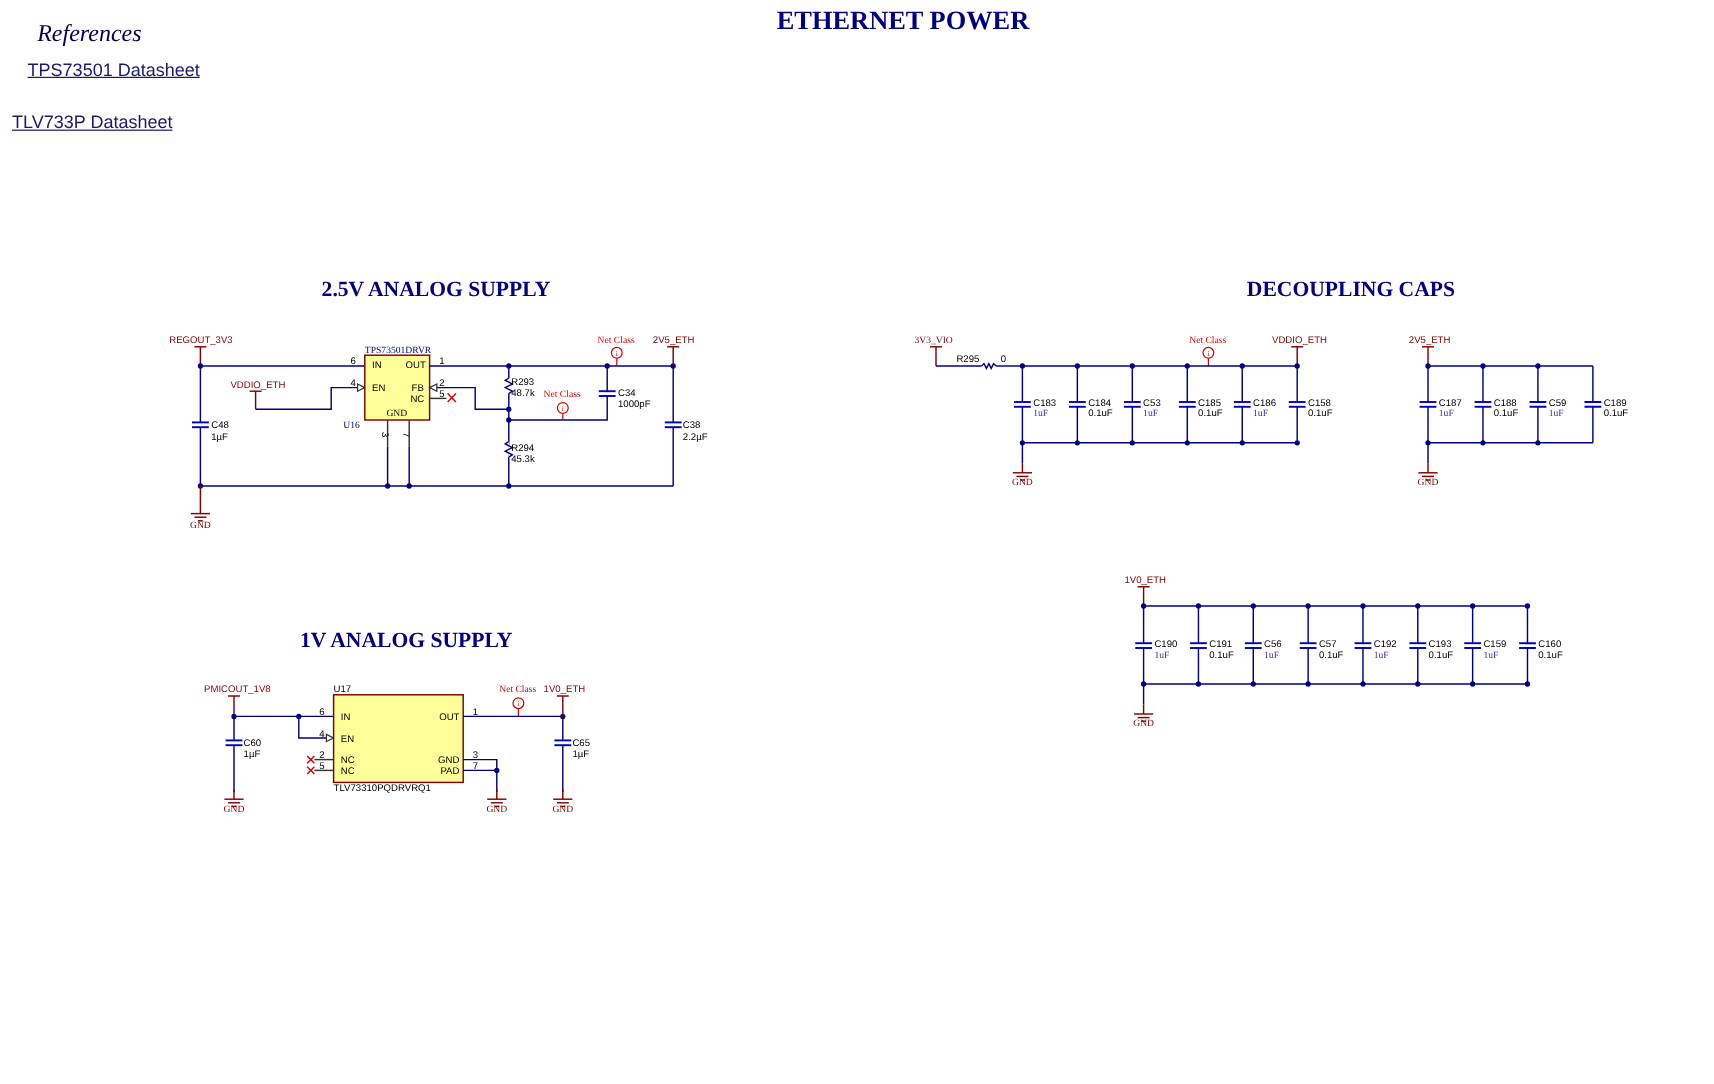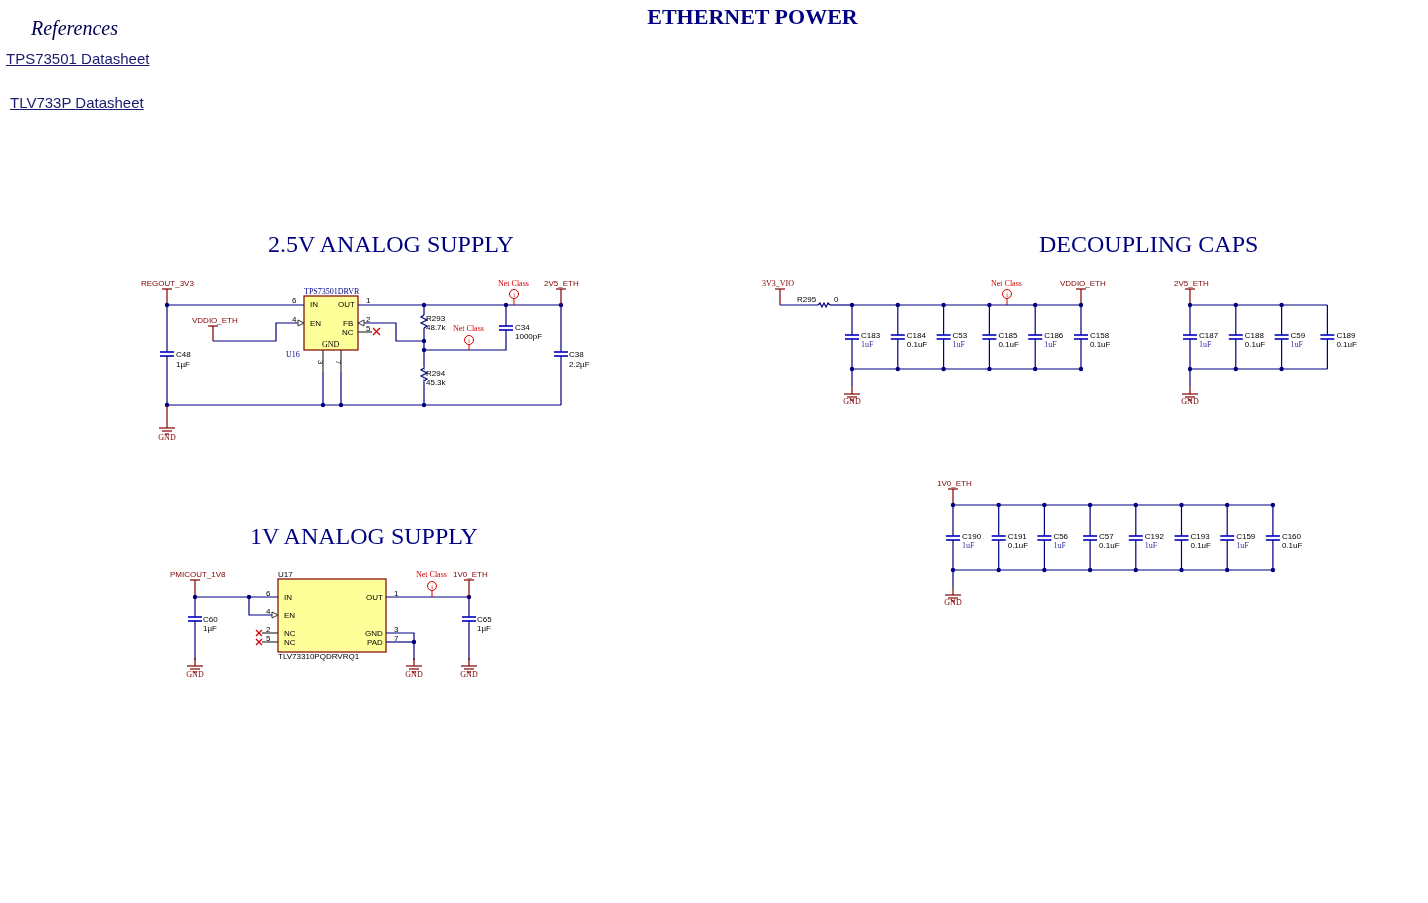--- a/index.html
+++ b/index.html
@@ -2,21 +2,21 @@
 <html><head>
 <meta charset="utf-8">
 <style>
   html, body { margin: 0; padding: 0; background: #ffffff; }
   body { width: 1428px; height: 903px; position: relative; overflow: hidden; font-family: "Liberation Sans", sans-serif; }
   .abs { position: absolute; white-space: nowrap; }
   .serif { font-family: "Liberation Serif", serif; }
   .page-title { left: 0; width: 1505px; top: 4px; text-align: center; font-size: 22px; font-weight: bold; color: #000080; }
   .refs-title { left: 31px; top: 17px; font-size: 20px; color: #000050; font-style: italic; }
   .ref-link { font-size: 15px; color: #1a1a6e; text-decoration: underline; cursor: pointer; }
-  .section-title { font-size: 24px; font-weight: normal; color: #000080; }
+  .section-title { font-size: 18px; font-weight: bold; color: #000080; }
   svg#schem { position: absolute; left: 0; top: 0; }
   .wire { stroke: #000080; stroke-width: 1.2; fill: none; }
   .pin { stroke: #333; stroke-width: 1.2; fill: none; }
   .pwr { stroke: #800000; stroke-width: 1.2; fill: none; }
   .cap { stroke: #0000c0; stroke-width: 1.6; }
   .ic { fill: #ffff99; stroke: #800000; stroke-width: 1.2; }
   .t-net { font-family: "Liberation Sans", sans-serif; font-size: 8px; fill: #800000; }
   .t-ser { font-family: "Liberation Serif", serif; font-size: 8px; }
   .t-ref { font-family: "Liberation Sans", sans-serif; font-size: 8px; fill: #000; }
   .t-val-b { font-family: "Liberation Serif", serif; font-size: 8px; fill: #3030a0; }
@@ -25,21 +25,21 @@
   .t-blue { font-family: "Liberation Serif", serif; font-size: 8px; fill: #000080; }
   .t-gnd { font-family: "Liberation Serif", serif; font-size: 8px; fill: #800000; }
   .dot { fill: #000080; }
   .nc { stroke: #d00000; stroke-width: 1.2; }
 </style>
 </head>
 <body>
 
 <div class="abs serif page-title">ETHERNET POWER</div>
 <div class="abs serif refs-title">References</div>
-<a class="abs ref-link" style="left:6px;top:50px;">TPS73501 Datasheet</a>
+<a class="abs ref-link" style="left:23px;top:50px;">TPS73501 Datasheet</a>
 <a class="abs ref-link" style="left:10px;top:94px;">TLV733P Datasheet</a>
 
 <div class="abs serif section-title" style="left:268px;top:231px;">2.5V ANALOG SUPPLY</div>
 <div class="abs serif section-title" style="left:250px;top:523px;text-align:center;">1V ANALOG SUPPLY</div>
 <div class="abs serif section-title" style="left:1039px;top:231px;">DECOUPLING CAPS</div>
 
 <svg id="schem" width="1428" height="903">
   <defs>
     <g id="gnd-sym">
       <line x1="0" y1="0" x2="0" y2="8" class="pwr"></line>

